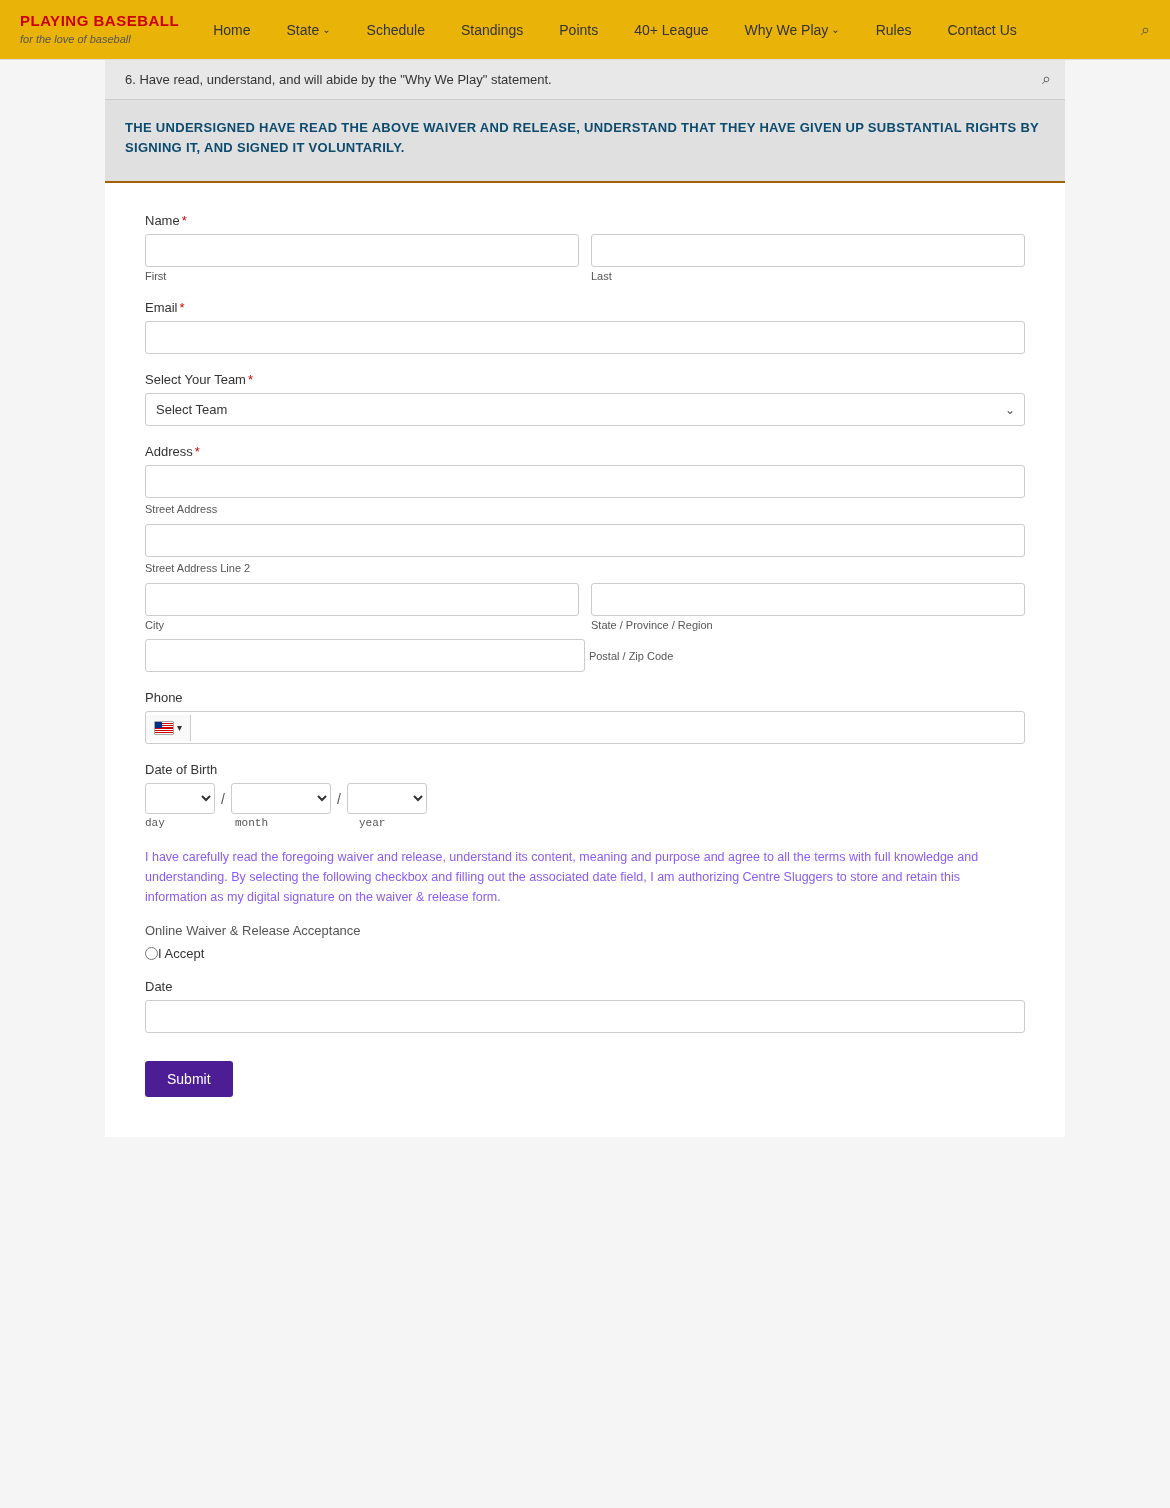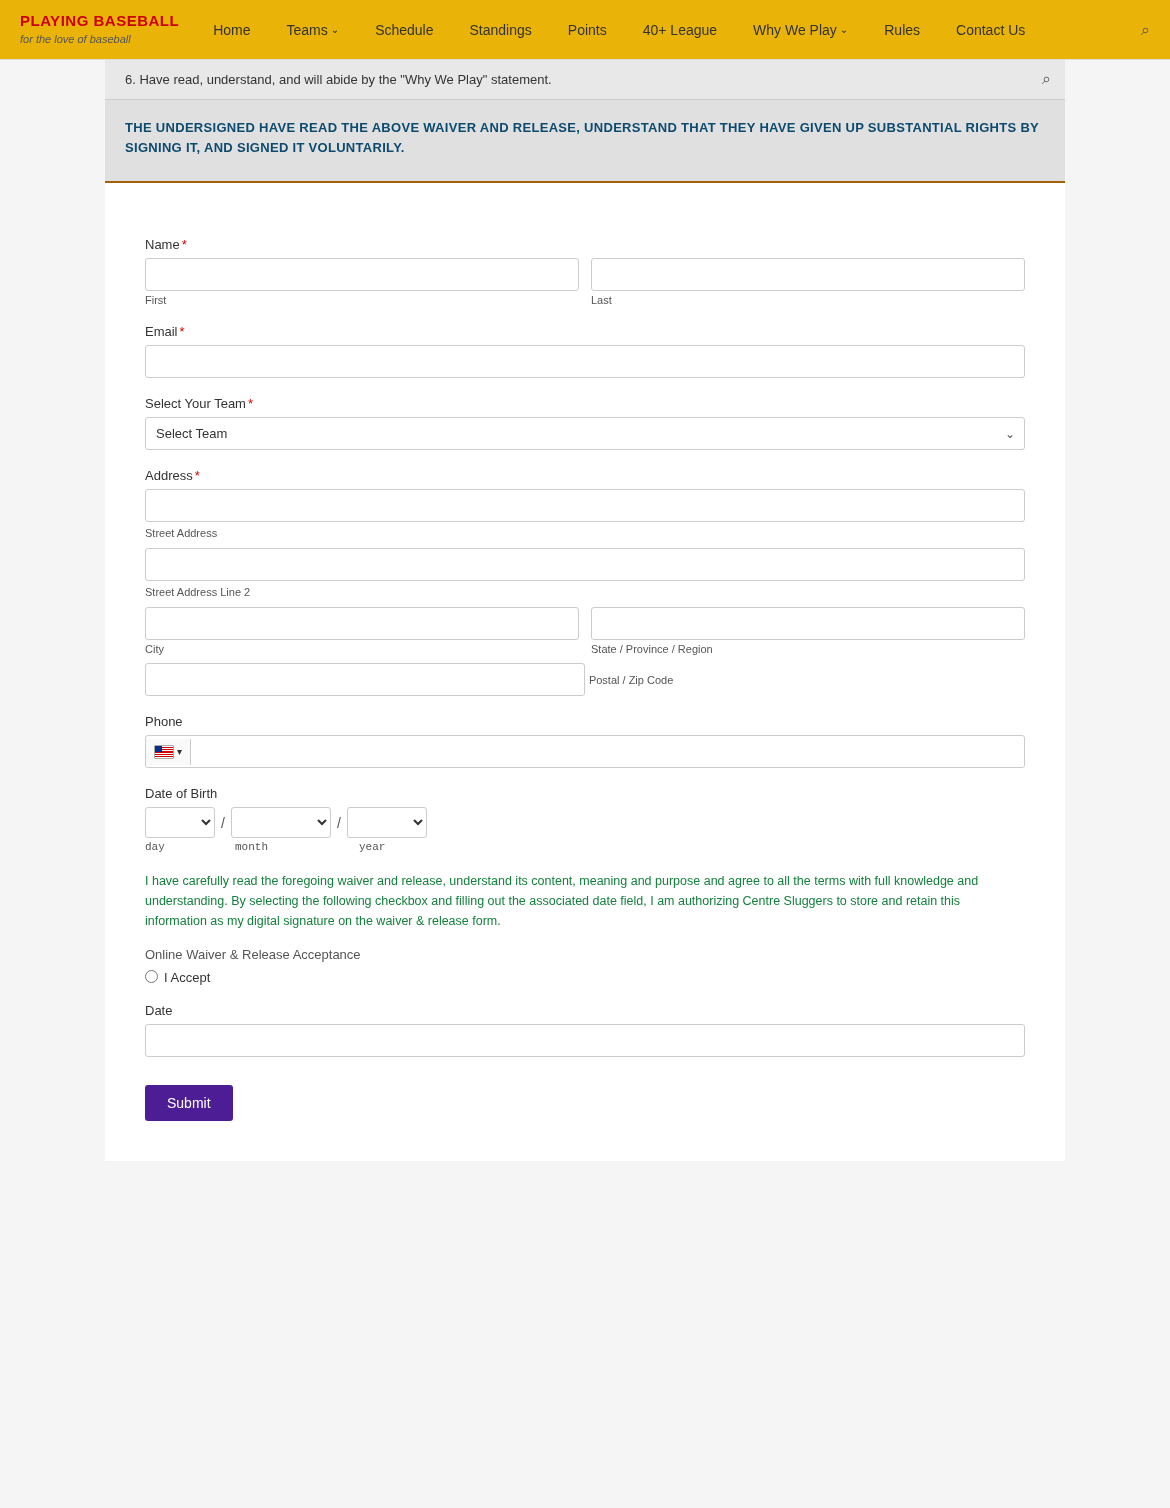--- a/index.html
+++ b/index.html
@@ -99,21 +99,20 @@
       line-height: 1.5;
       text-transform: uppercase;
       letter-spacing: 0.3px;
       border-bottom: 2px solid #a16207;
     }
 
     
     .form-section {
       background: #fff;
       padding: 30px 40px 40px;
-      margin-top: 24px;
     }
 
     .form-group {
       margin-bottom: 18px;
     }
 
     .form-label {
       display: block;
       margin-bottom: 6px;
       font-size: 13px;
@@ -224,35 +223,34 @@
       font-size: 11px;
       color: #555;
       font-family: Liberation Mono, monospace;
     }
     .dob-label-day { width: 70px; }
     .dob-label-month { width: 100px; margin-left: 20px; }
     .dob-label-year { width: 80px; margin-left: 24px; }
 
     .consent-text {
       font-size: 12.5px;
-      color: #15803d;
+      color: #8b5cf6;
       line-height: 1.6;
       margin-bottom: 16px;
     }
 
     .online-waiver-label {
       font-size: 13px;
       color: #555;
       margin-bottom: 8px;
     }
 
     .radio-label {
       display: flex;
-      align-items: flex-start;
-      gap: 6px;
+      align-items: center;
       font-size: 13px;
       cursor: pointer;
     }
     .radio-label input[type="radio"] {
       width: auto;
       cursor: pointer;
     }
 
     .submit-btn {
       background: #4c1d95;
@@ -302,21 +300,21 @@
 <body>
 
 <nav>
   <div class="nav-brand">
     <span class="nav-brand-main">PLAYING BASEBALL</span>
     <span class="nav-brand-sub">for the love of baseball</span>
   </div>
   <div class="nav-links">
     <a href="#">Home</a>
     <a href="#">
-      <span>Teams</span>
+      <span>State</span>
       <span class="chevron">⌄</span>
     </a>
     <a href="#">Schedule</a>
     <a href="#">Standings</a>
     <a href="#">Points</a>
     <a href="#">40+ League</a>
     <a href="#">
       <span>Why We Play</span>
       <span class="chevron">⌄</span>
     </a>

